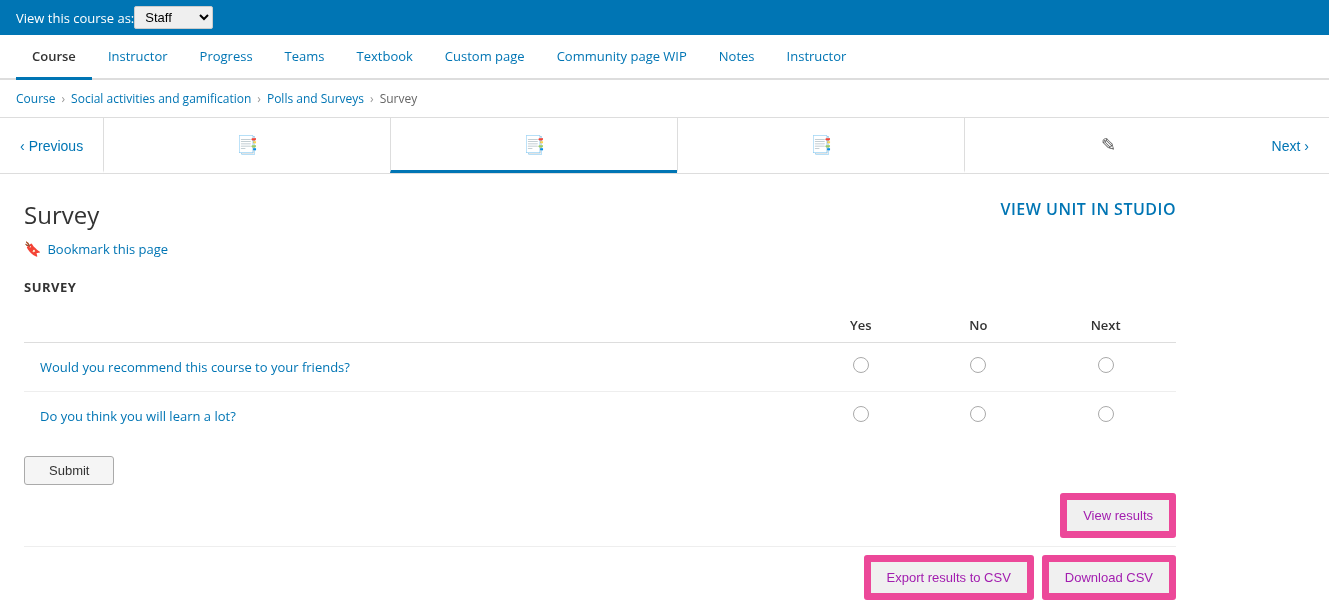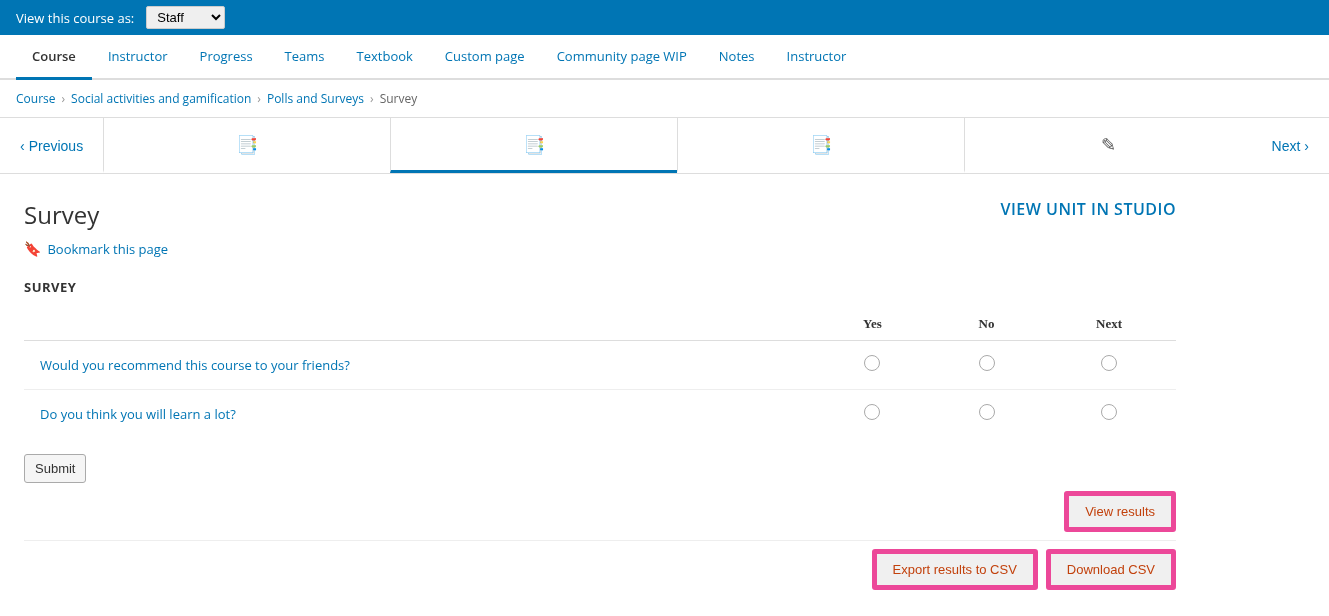--- a/index.html
+++ b/index.html
@@ -4,21 +4,20 @@
   <style>
     * { margin: 0; padding: 0; box-sizing: border-box; }
     body { font-family: 'Open Sans', Arial, sans-serif; font-size: 14px; color: #333; background: #fff; }
 
     
     .top-bar {
       background: #0075b4;
       padding: 6px 16px;
       display: flex;
       align-items: center;
-      gap: 12px;
       color: #fff;
       font-size: 13px;
     }
     .top-bar select {
       padding: 2px 6px;
       font-size: 13px;
       border: 1px solid #ccc;
       border-radius: 2px;
     }
 
@@ -148,21 +147,20 @@
       letter-spacing: 0.5px;
       margin-bottom: 12px;
     }
 
     .survey-table {
       width: 100%;
       border-collapse: collapse;
     }
     .survey-table thead tr {
       border-bottom: 1px solid #ddd;
-      font-family: Liberation Serif, serif;
     }
     .survey-table th {
       padding: 8px 16px;
       text-align: center;
       font-size: 13px;
       font-weight: 600;
       color: #333;
     }
     .survey-table th:first-child { text-align: left; }
     .survey-table tbody tr {
@@ -188,38 +186,38 @@
       border: 1px solid #aaa;
       background: #fff;
       display: inline-block;
       cursor: pointer;
       position: relative;
     }
 
     
     .submit-btn {
       margin-top: 16px;
-      padding: 6px 10px;
+      padding: 6px 24px;
       background: #f5f5f5;
       border: 1px solid #aaa;
       border-radius: 3px;
       font-size: 13px;
       color: #333;
       cursor: pointer;
     }
     .action-btn {
       padding: 8px 16px;
       font-size: 13px;
       cursor: pointer;
       border-radius: 3px;
     }
     .action-btn-primary {
       background: #f0f0f0;
-      border: 5px solid #ec4899;
-      color: #c2410c;
+      border: 7px solid #ec4899;
+      color: #a21caf;
     }
     .view-results-container {
       display: flex;
       justify-content: flex-end;
       margin-top: 8px;
     }
     .export-btns {
       display: flex;
       justify-content: flex-end;
       gap: 8px;

